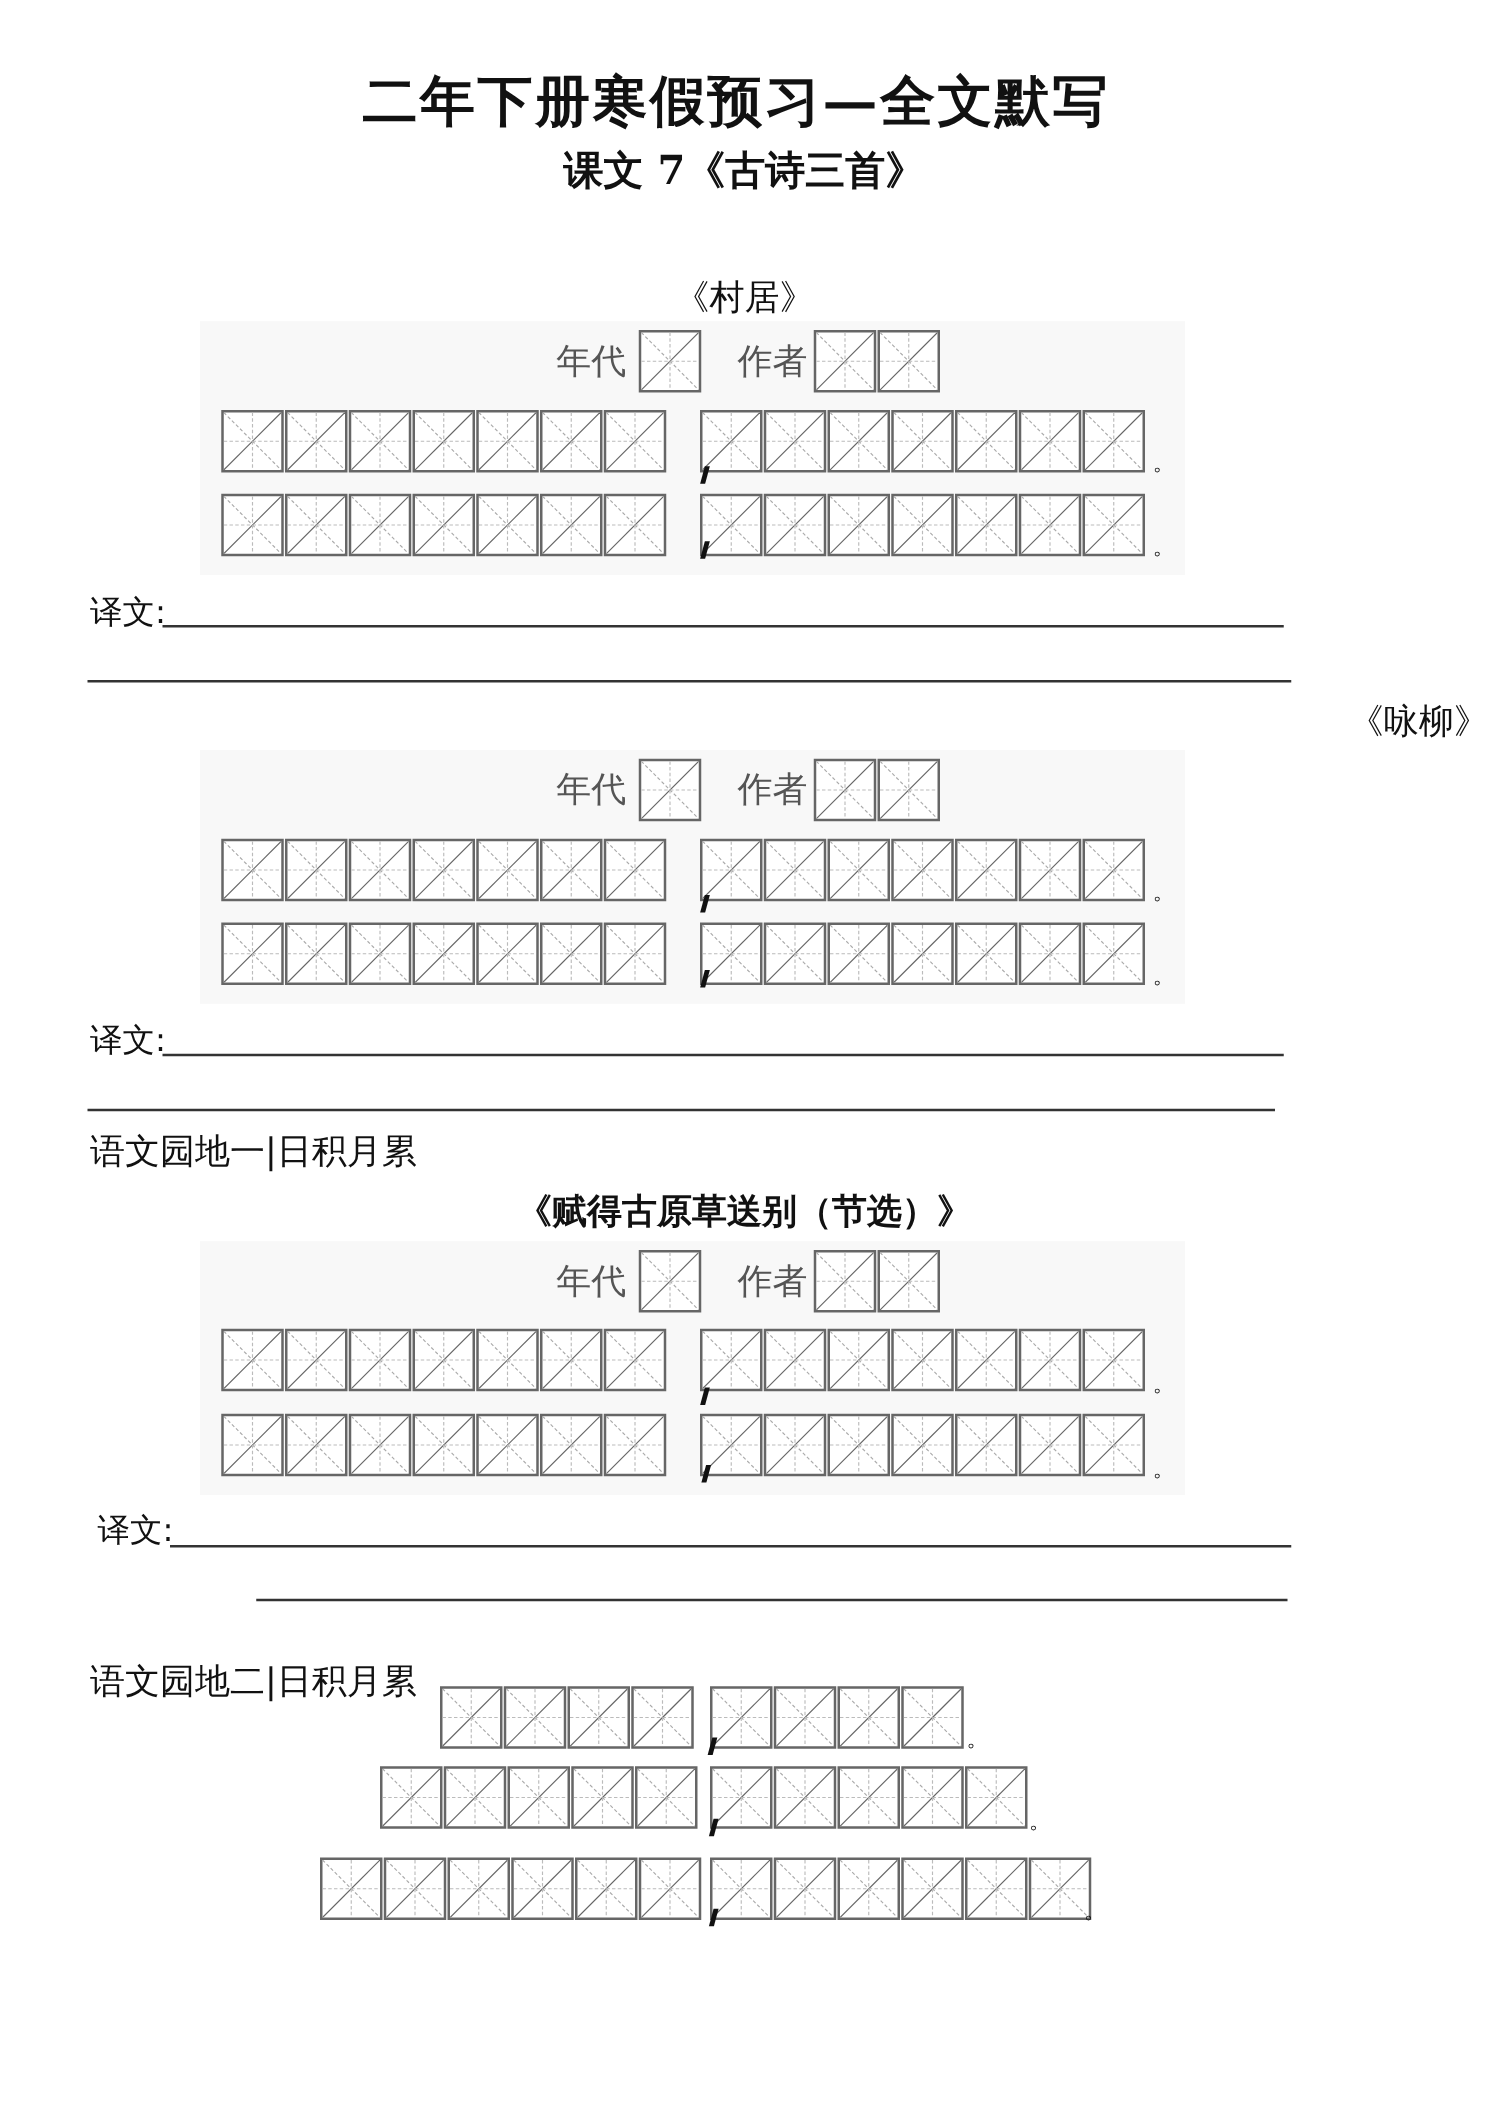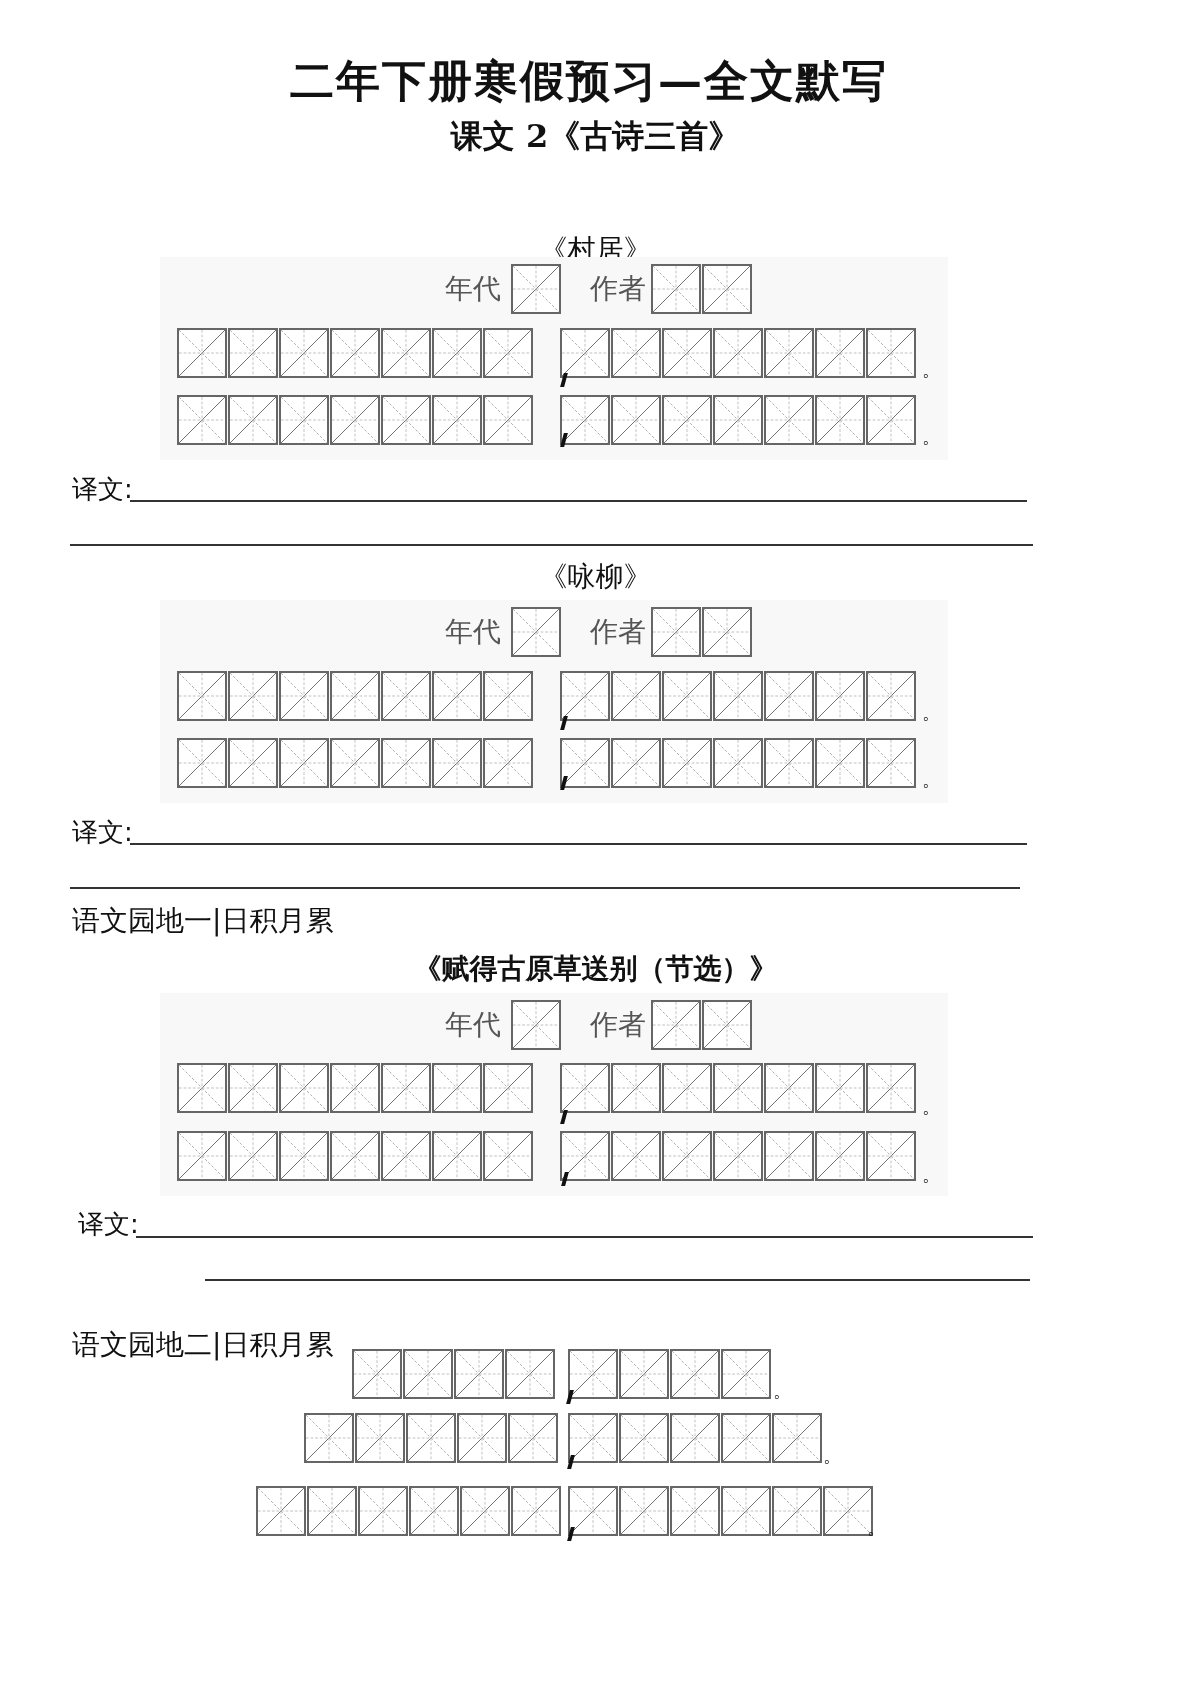--- a/index.html
+++ b/index.html
@@ -17,23 +17,23 @@
   .comma { width:4px; height:14px; background:#111; transform:skewX(-15deg); }
   .period { font-size:18px; font-family:"DejaVu Sans", sans-serif; }
   .label { font-size:26px; font-family:"DejaVu Sans", sans-serif; }
   .line { height:2px; background:#333; }
   .section-head { font-size:28px; font-family:"DejaVu Sans", sans-serif; }
 </style>
 </head>
 <body>
 
 <div class="abs title">二年下册寒假预习—全文默写</div>
-<div class="abs subtitle">课文 2《古诗三首》</div>
+<div class="abs subtitle">课文 7《古诗三首》</div>
 
-<div class="abs poem-title" style="top:231px;">《村居》</div>
+<div class="abs poem-title" style="top:219px;">《村居》</div>
 <div class="abs panel" style="left:160px; top:257px; width:788px; height:203px;"></div>
 <div class="abs meta-label" style="left:445px; top:270px;">年代</div>
 <div class="abs grid" style="left:511px; top:264px;">
     <div class="cell">
       <svg viewBox="0 0 50 50" preserveAspectRatio="none">
         <line x1="0" y1="0" x2="50" y2="50" stroke="#aaa" stroke-width="1" stroke-dasharray="3,2"></line>
         <line x1="50" y1="0" x2="0" y2="50" stroke="#666" stroke-width="1"></line>
         <line x1="25" y1="0" x2="25" y2="50" stroke="#bbb" stroke-width="1" stroke-dasharray="3,2"></line>
         <line x1="0" y1="25" x2="50" y2="25" stroke="#bbb" stroke-width="1" stroke-dasharray="3,2"></line>
       </svg>
@@ -291,21 +291,21 @@
         <line x1="0" y1="25" x2="50" y2="25" stroke="#bbb" stroke-width="1" stroke-dasharray="3,2"></line>
       </svg>
     </div>
   </div>
 <div class="abs comma" style="left:562px; top:433px;"></div>
 <div class="abs period" style="left:922px; top:425px;">。</div>
 <div class="abs label" style="left:72px; top:472px;">译文:</div>
 <div class="abs line" style="left:130px; top:500px; width:897px;"></div>
 <div class="abs line" style="left:70px; top:544px; width:963px;"></div>
 
-<div class="abs poem-title" style="top:558px;">《咏柳》</div>
+<div class="abs poem-title" style="top:558px;text-align:right;">《咏柳》</div>
 <div class="abs panel" style="left:160px; top:600px; width:788px; height:203px;"></div>
 <div class="abs meta-label" style="left:445px; top:613px;">年代</div>
 <div class="abs grid" style="left:511px; top:607px;">
     <div class="cell">
       <svg viewBox="0 0 50 50" preserveAspectRatio="none">
         <line x1="0" y1="0" x2="50" y2="50" stroke="#aaa" stroke-width="1" stroke-dasharray="3,2"></line>
         <line x1="50" y1="0" x2="0" y2="50" stroke="#666" stroke-width="1"></line>
         <line x1="25" y1="0" x2="25" y2="50" stroke="#bbb" stroke-width="1" stroke-dasharray="3,2"></line>
         <line x1="0" y1="25" x2="50" y2="25" stroke="#bbb" stroke-width="1" stroke-dasharray="3,2"></line>
       </svg>

